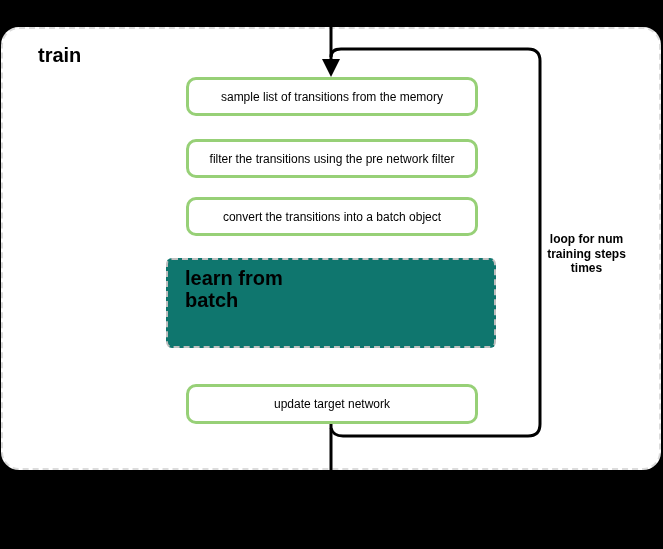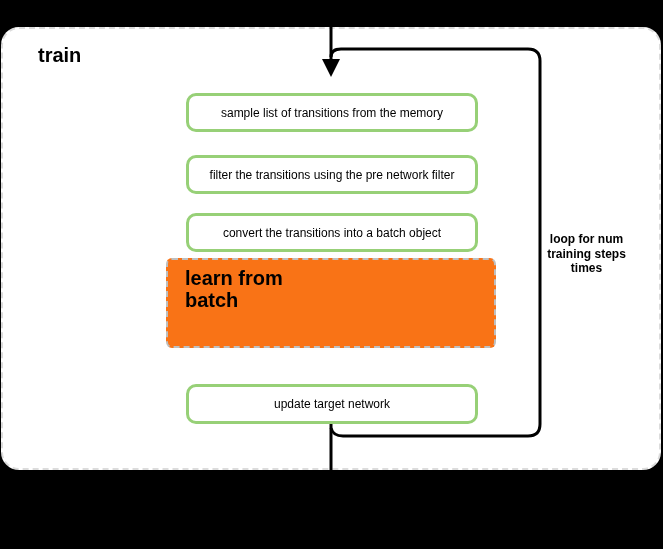--- a/index.html
+++ b/index.html
@@ -42,33 +42,32 @@
   .step {
     position: absolute;
     left: 186px; width: 292px; height: 39px;
     box-sizing: border-box;
     background: #ffffff;
     border: 3px solid #97d077;
     border-radius: 10px;
     display: flex; align-items: center; justify-content: center;
     font-size: 12px;
     text-align: center;
-    margin-top: 16px;
   }
   .step-1 { top: 77px; }
   .step-2 { top: 139px; }
   .step-3 { top: 197px; }
-  .step-final { top: 368px; height: 40px; }
+  .step-final { top: 384px; height: 40px; }
 
   .learn-box {
     position: absolute;
     left: 166px; top: 258px;
     width: 330px; height: 90px;
     box-sizing: border-box;
-    background: #f97316;
+    background: #0f766e;
     border: 2px dashed #bfbfbf;
     border-radius: 6px;
     padding: 7px 0 0 17px;
     font-size: 20px;
     font-weight: bold;
     line-height: 22px;
     white-space: pre-line;
   }
 
   .loop-label {

